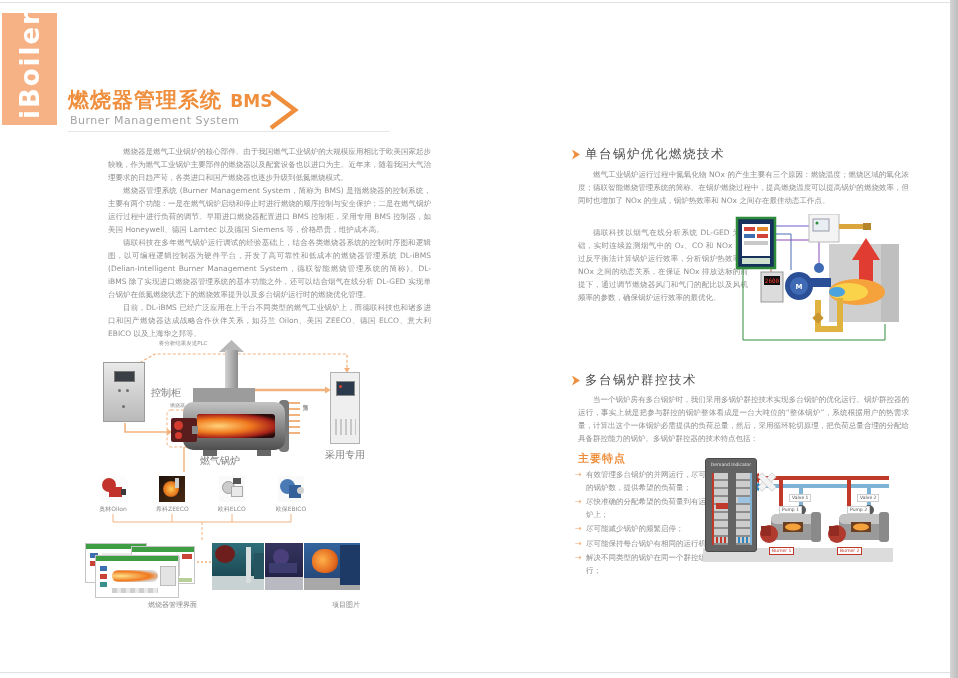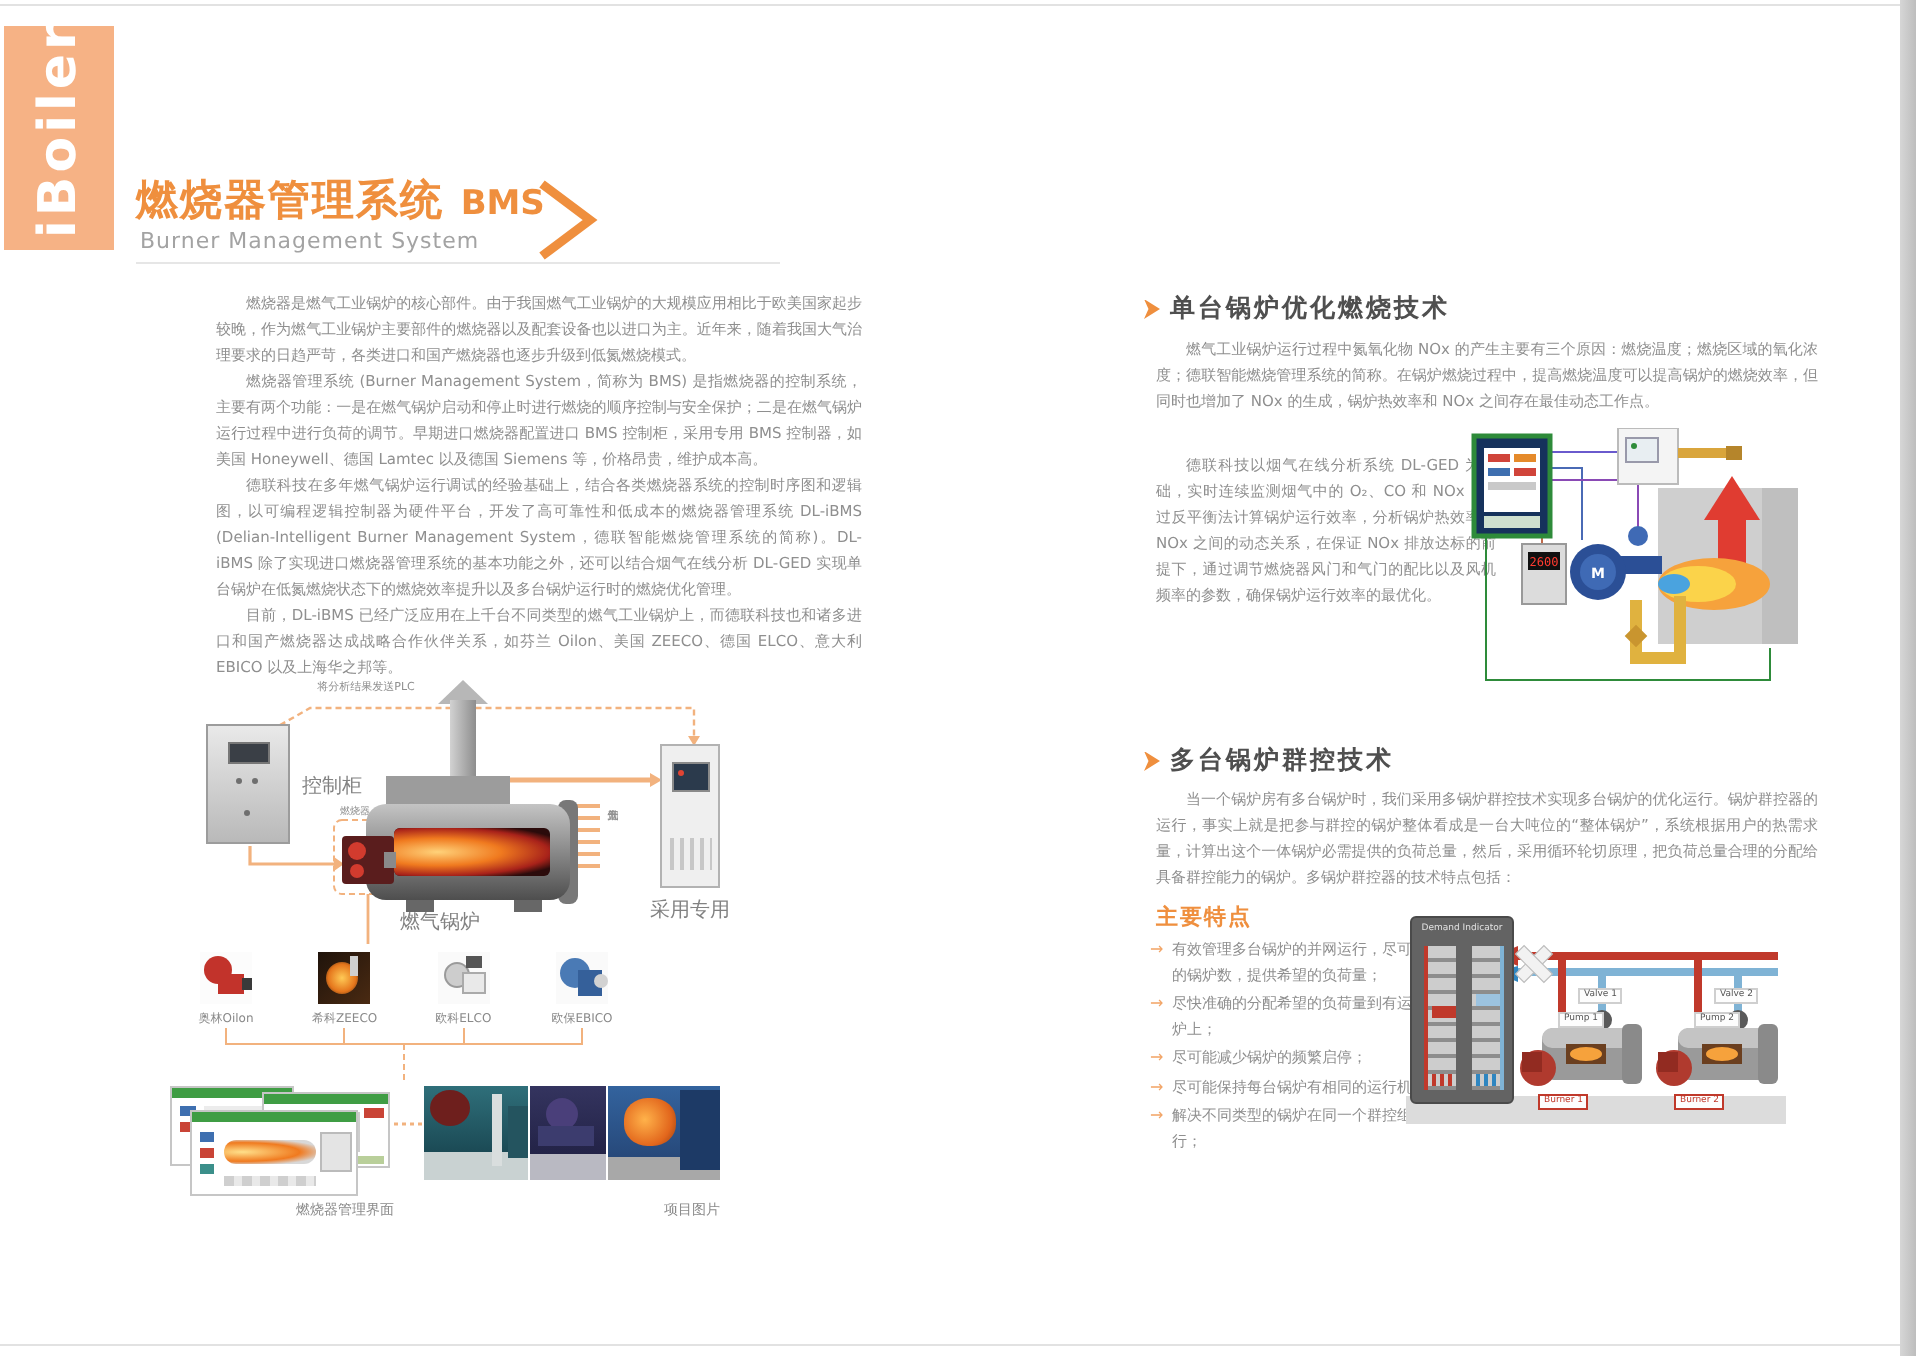--- a/index.html
+++ b/index.html
@@ -70,21 +70,21 @@
   .hmi-group { left:85px; top:543px; width:112px; height:56px; }
   .hmi { position:absolute; background:#fff; border:1px solid #c6c6c6; }
   .hmi-head { position:absolute; left:0; top:0; right:0; height:5px; background:#3f9d44; }
   .caption { position:absolute; font-size:7px; color:#8a8a8a; text-align:right; }
   .photos { left:212px; top:543px; width:148px; height:47px; display:flex; gap:1px; }
   .photo { position:relative; height:47px; overflow:hidden; }
 
   
   .sec-head { display:flex; align-items:center; gap:5px; }
   .sec-arrow { width:8px; height:10px; background:#ef8f3e; clip-path:polygon(0 0,100% 50%,0 100%,28% 50%); }
-  .sec-title { font-size:12.5px; font-weight:bold; color:#4f4f4f; letter-spacing:1.5px; white-space:nowrap; }
+  .sec-title { font-size:12.5px; font-weight:normal; color:#4f4f4f; letter-spacing:1.5px; white-space:nowrap; }
   .features-title { font-size:11px; font-weight:bold; color:#ef8f3e; letter-spacing:1px; }
   .feature { position:relative; padding-left:11px; margin-bottom:2px; font-size:7.5px; line-height:12.5px; color:#8f8f8f; }
   .farrow { position:absolute; left:0; top:0; color:#f2a567; font-size:8px; }
 
   
   .multi-img { left:703px; top:452px; width:190px; height:114px; }
   .floor { position:absolute; left:0; top:96px; width:190px; height:14px; background:#dcdcdc; }
   .demand-panel { position:absolute; left:2px; top:6px; width:52px; height:94px; background:#636363; border-radius:3px; border:1px solid #4a4a4a; }
   .demand-title { position:absolute; left:0; top:3px; width:100%; text-align:center; font-size:4.5px; color:#e3e3e3; }
   .bar-col { position:absolute; top:14px; width:16px; height:72px;

